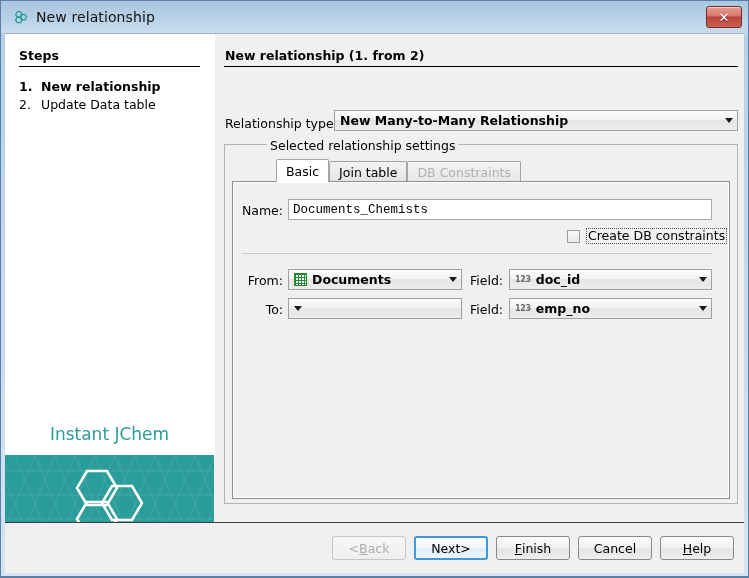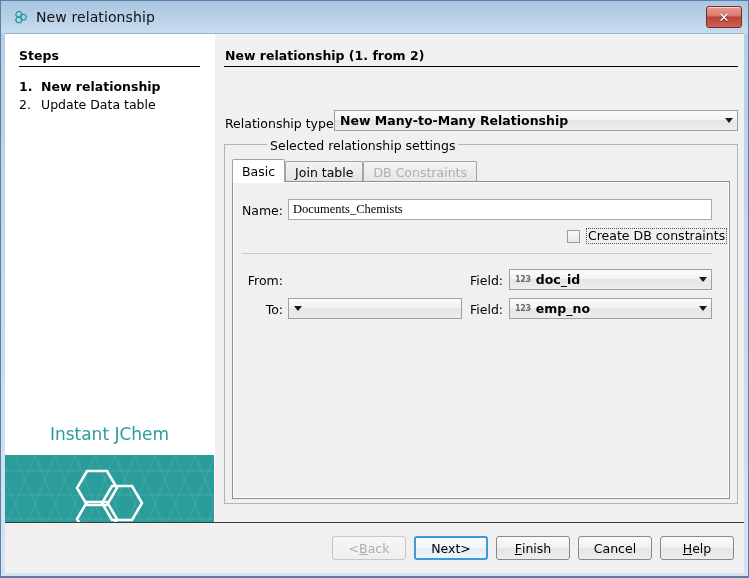--- a/index.html
+++ b/index.html
@@ -188,20 +188,21 @@
     border-bottom: none;
     border-radius: 2px 2px 0 0;
     cursor: pointer;
     position: relative;
   }
   .tab.active {
     background: #ffffff;
     color: #000;
     height: 23px;
     z-index: 3;
+    margin-left: 44px;
   }
   .tab.inactive {
     background: linear-gradient(180deg, #f3f3f3 0%, #e3e3e3 100%);
     color: #000;
   }
   .tab.disabled {
     background: linear-gradient(180deg, #f3f3f3 0%, #e6e6e6 100%);
     color: #b0b0b0;
     cursor: default;
     text-align: center;
@@ -222,21 +223,21 @@
     font-size: 12.5px; color: #000;
     text-align: right;
   }
   #name-label { left: 230px; top: 169px; width: 48px; }
   #name-input {
     position: absolute; left: 283px; top: 165px;
     width: 424px; height: 21px;
     background: #ffffff;
     border: 1px solid #a8a8a8;
     padding: 0 4px;
-    font-family: Liberation Serif, serif;
+    font-family: Liberation Mono, monospace;
     font-size: 12.5px; color: #000;
     line-height: 19px;
     outline: none;
   }
 
   #dbconstraint-wrap {
     position: absolute; left: 562px; top: 194px;
     display: flex; align-items: center; gap: 6px;
   }
   #dbconstraint-box {
@@ -408,20 +409,29 @@
     <input id="name-input" type="text" value="Documents_Chemists" style="">
 
     <div id="dbconstraint-wrap">
       <span id="dbconstraint-box"></span>
       <span id="dbconstraint-label">Create DB constraints</span>
     </div>
 
     <div id="separator"></div>
 
     <div class="field-label" id="from-label">From:</div>
+    <div class="combo" id="from-combo">
+      <span class="combo-text">
+        <span class="tbl-icon"></span>
+        <span>Documents</span>
+      </span>
+      <span class="arrow">
+          <i></i>
+        </span>
+    </div>
 
     <div id="field-label-1">Field:</div>
     <div class="combo" id="fromfield-combo">
       <span class="combo-text">
         <span class="num-icon">123</span>
         <span>doc_id</span>
       </span>
       <span class="arrow">
           <i></i>
         </span>

